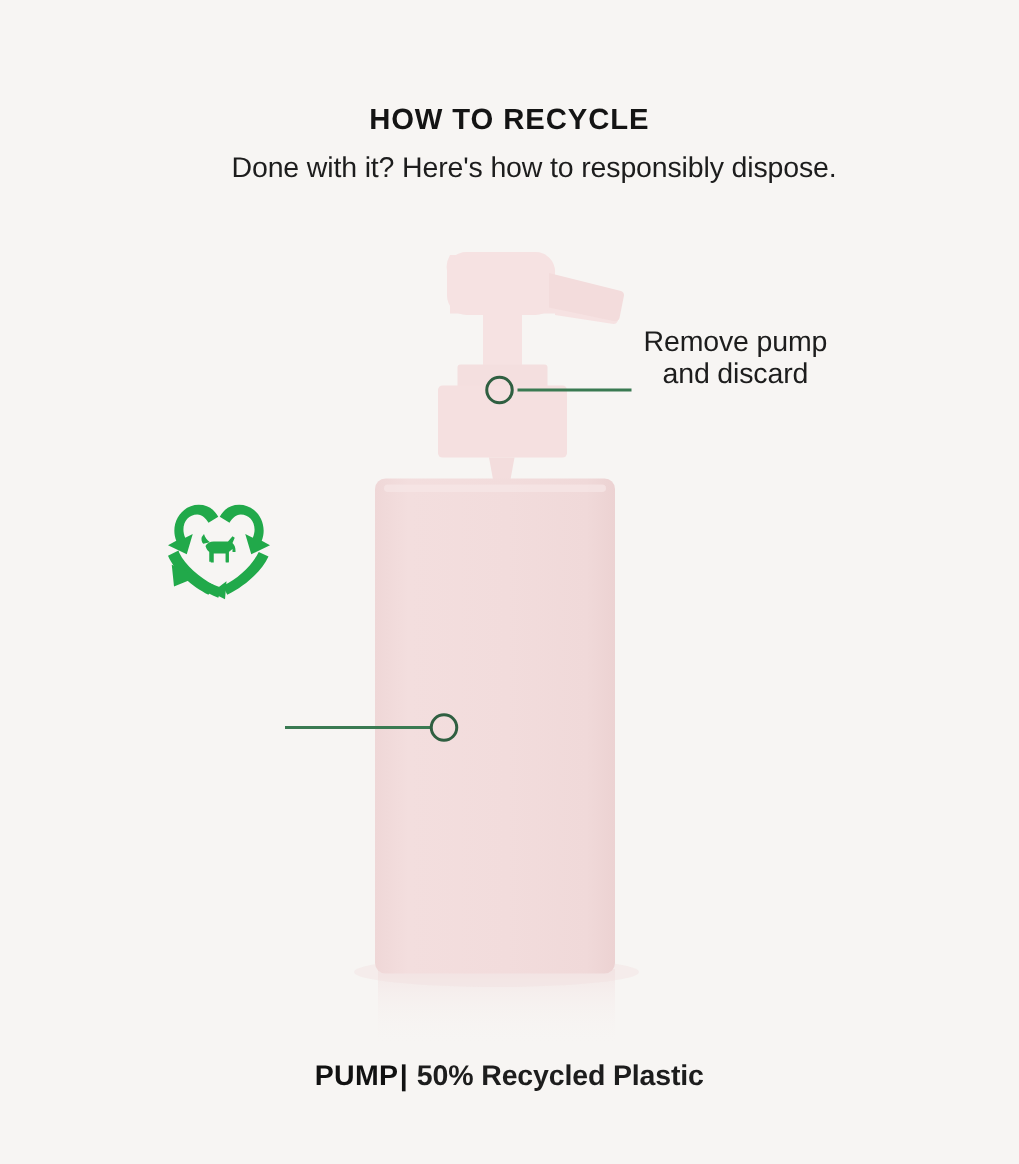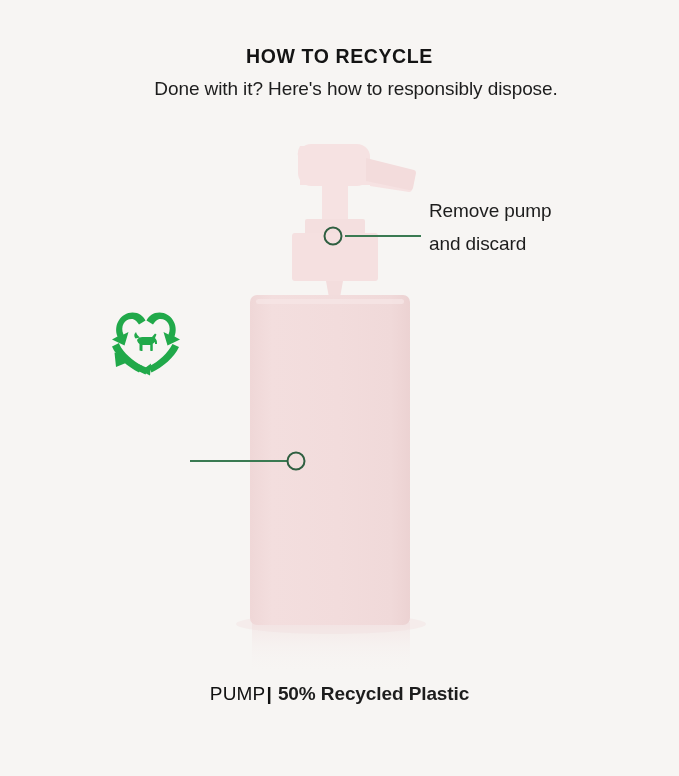--- a/index.html
+++ b/index.html
@@ -13,20 +13,21 @@
     background: #f7f5f3;
     font-family: "Liberation Sans", sans-serif;
     color: #1a1a1a;
     overflow: hidden;
     position: relative;
   }
   .infographic {
     position: relative;
     width: 679px;
     height: 600px;
+    margin-top: 24px;
   }
 
   
   .header {
     position: absolute;
     top: 46px;
     left: 0;
     width: 679px;
     text-align: center;
   }
@@ -64,24 +65,25 @@
     position: absolute;
     left: 0;
     top: 0;
     width: 679px;
     height: 776px;
   }
 
   .callout-text {
     position: absolute;
     font-size: 19px;
-    line-height: 33px;
+    line-height: 21px;
     color: #1d1d1d;
     letter-spacing: -0.1px;
     white-space: pre-line;
+    text-align: center;
   }
   .callout-right {
     left: 429px;
     top: 194px;
   }
   .callout-left {
     left: 109px;
     top: 384px;
   }
 
@@ -102,21 +104,21 @@
     width: 679px;
     text-align: center;
   }
   .spec-row {
     font-size: 19px;
     line-height: 31px;
     color: #1d1d1d;
     letter-spacing: -0.1px;
   }
   .spec-label {
-    font-weight: normal;
+    font-weight: bold;
     color: #111111;
     letter-spacing: 0.2px;
     text-align: right;
   }
   .spec-sep {
     font-weight: bold;
     color: #111111;
     padding: 0 1px;
   }
   .spec-value {

